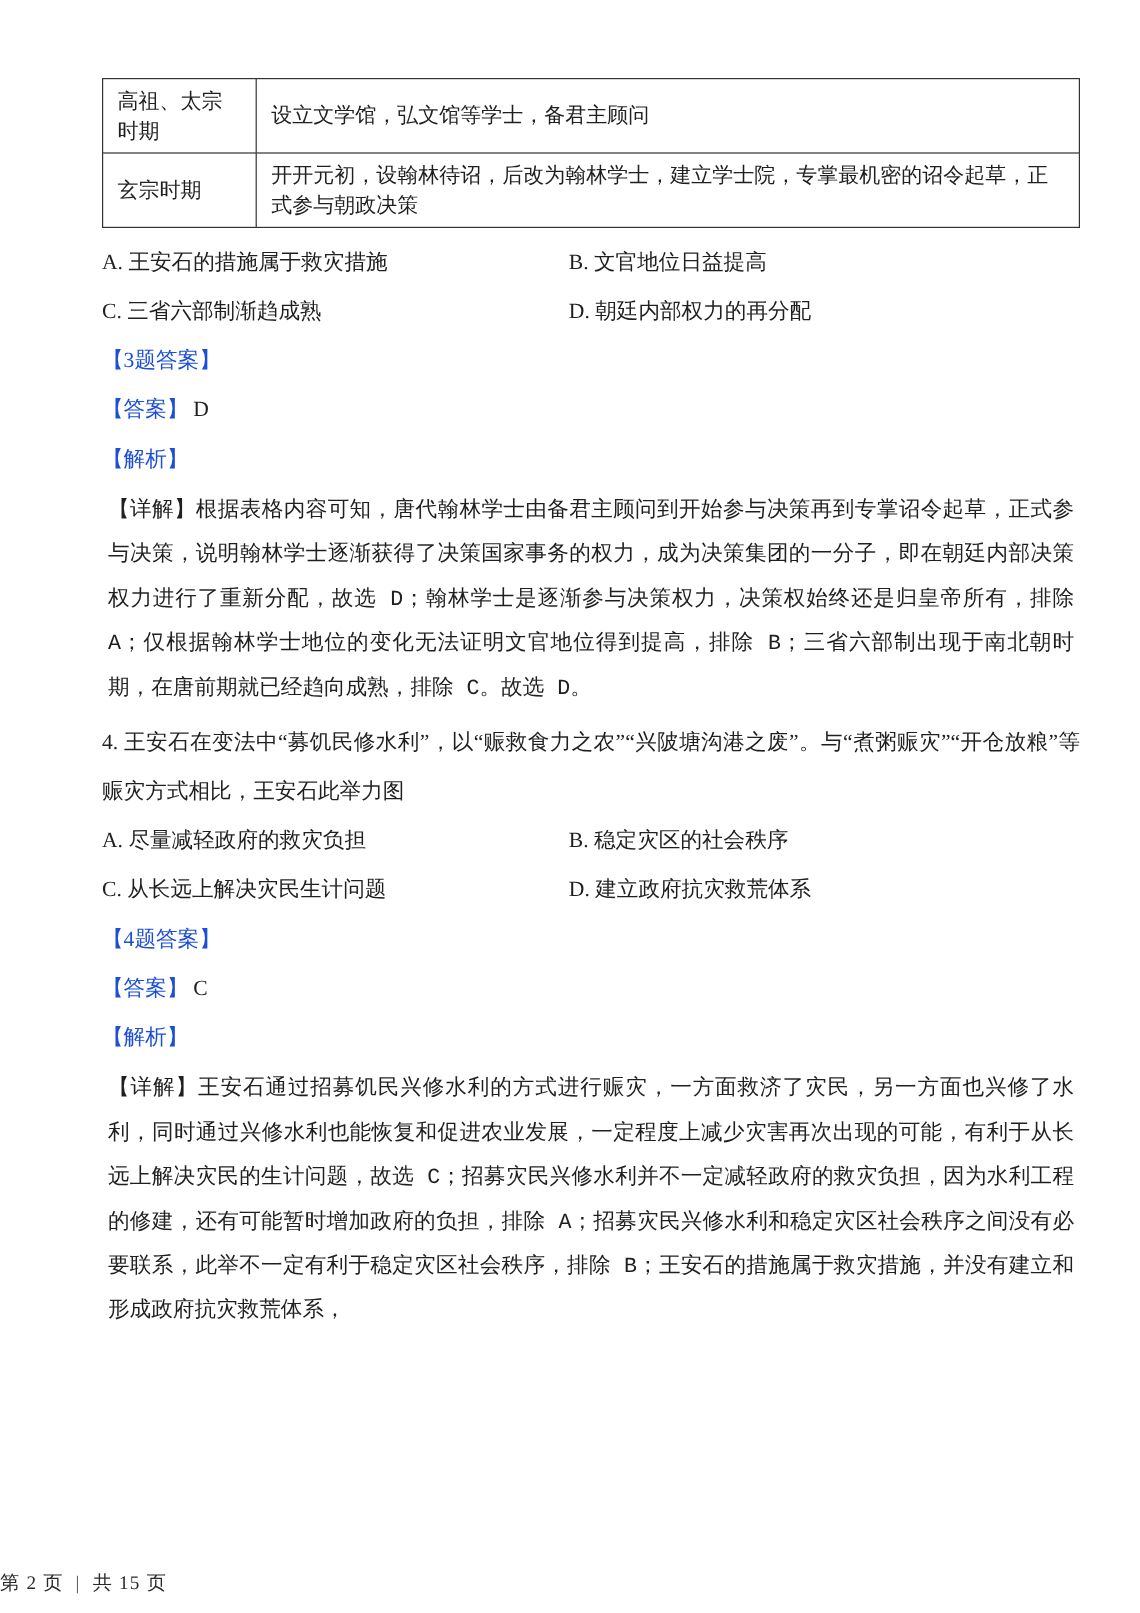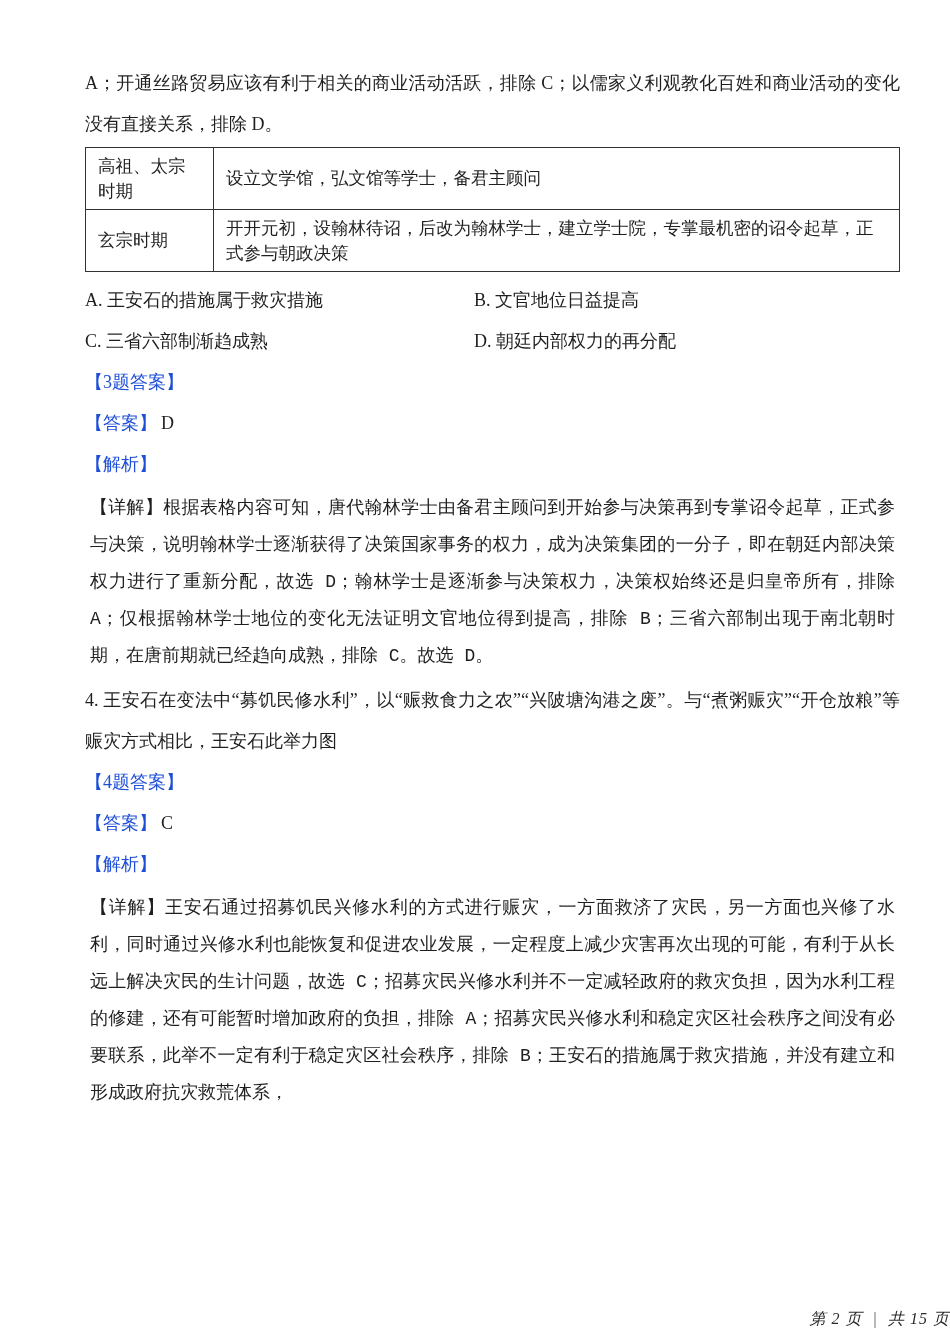--- a/index.html
+++ b/index.html
@@ -44,35 +44,33 @@
   tr.brow td { height: 62px; }
   .opts { margin-top: 8px; }
   .opt-row { display: flex; line-height: 41px; }
   .opt-left { width: 389px; flex: 0 0 389px; }
   .opt-right { flex: 1; }
   .footer {
     position: absolute;
     bottom: 14px;
     left: 0;
     width: 100%;
-    text-align: right;
+    text-align: left;
     font-size: 16px;
     color: #2a2a2a;
     letter-spacing: 1px;
-    font-style: italic;
   }
   .footer .sep { padding: 0 10px; color: #555; }
 </style>
 </head>
 <body>
 
 <div class="page">
   <div class="content">
 
-    <p class="par">A；开通丝路贸易应该有利于相关的商业活动活跃，排除 C；以儒家义利观教化百姓和商业活动的变化没有直接关系，排除 D。</p>
 
 
     <table class="qtable">
       <tbody>
         <tr class="brow">
           <td class="c1">高祖、太宗时期</td>
           <td>设立文学馆，弘文馆等学士，备君主顾问</td>
         </tr>
         <tr class="brow">
           <td class="c1">玄宗时期</td>
@@ -92,20 +90,30 @@
       </div>
     </div>
 
     <p class="single blue">【3题答案】</p>
     <p class="single"><span class="blue">【答案】</span><span class="ans-letter">D</span></p>
     <p class="single blue">【解析】</p>
     <p class="detail-par"><span>【详解】</span><span>根据表格内容可知，唐代翰林学士由备君主顾问到开始参与决策再到专掌诏令起草，正式参与决策，说明翰林学士逐渐获得了决策国家事务的权力，成为决策集团的一分子，即在朝廷内部决策权力进行了重新分配，故选 D；翰林学士是逐渐参与决策权力，决策权始终还是归皇帝所有，排除 A；仅根据翰林学士地位的变化无法证明文官地位得到提高，排除 B；三省六部制出现于南北朝时期，在唐前期就已经趋向成熟，排除 C。故选 D。</span></p>
 
     <p class="par">4. 王安石在变法中“募饥民修水利”，以“赈救食力之农”“兴陂塘沟港之废”。与“煮粥赈灾”“开仓放粮”等赈灾方式相比，王安石此举力图</p>
 
+    <div class="opts" style="margin-top:0;">
+      <div class="opt-row">
+        <span class="opt-left">A. 尽量减轻政府的救灾负担</span>
+        <span class="opt-right">B. 稳定灾区的社会秩序</span>
+      </div>
+      <div class="opt-row">
+        <span class="opt-left">C. 从长远上解决灾民生计问题</span>
+        <span class="opt-right">D. 建立政府抗灾救荒体系</span>
+      </div>
+    </div>
 
     <p class="single blue">【4题答案】</p>
     <p class="single"><span class="blue">【答案】</span><span class="ans-letter">C</span></p>
     <p class="single blue">【解析】</p>
     <p class="detail-par"><span>【详解】</span><span>王安石通过招募饥民兴修水利的方式进行赈灾，一方面救济了灾民，另一方面也兴修了水利，同时通过兴修水利也能恢复和促进农业发展，一定程度上减少灾害再次出现的可能，有利于从长远上解决灾民的生计问题，故选 C；招募灾民兴修水利并不一定减轻政府的救灾负担，因为水利工程的修建，还有可能暂时增加政府的负担，排除 A；招募灾民兴修水利和稳定灾区社会秩序之间没有必要联系，此举不一定有利于稳定灾区社会秩序，排除 B；王安石的措施属于救灾措施，并没有建立和形成政府抗灾救荒体系，</span></p>
 
   </div>
 
   <div class="footer">
     <span>第 2 页</span><span class="sep">|</span><span>共 15 页</span>

